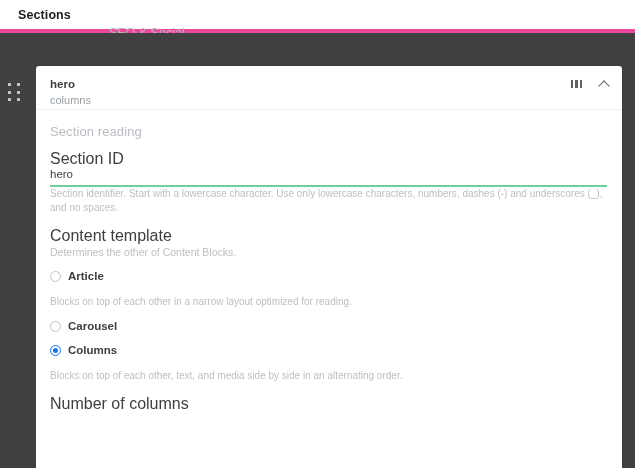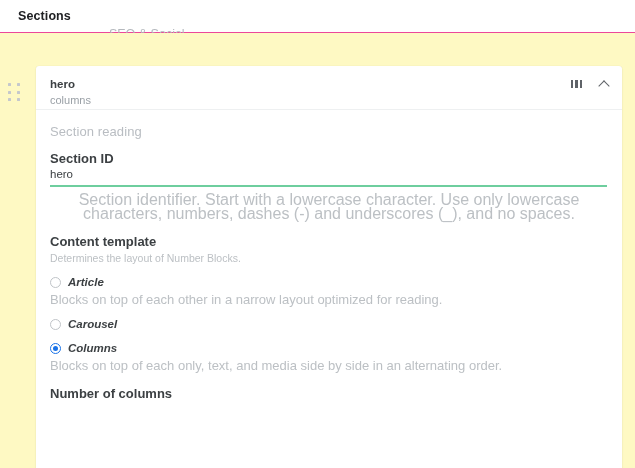--- a/index.html
+++ b/index.html
@@ -18,21 +18,21 @@
   }
 
   
   .tabbar {
     height: 33px;
     background: #ffffff;
     display: flex;
     align-items: center;
     padding: 0 0 0 8px;
     box-sizing: border-box;
-    border-bottom: 1px solid #ec4899;
+    border-bottom: 4px solid #ec4899;
   }
   .tab {
     font-size: 12.5px;
     padding: 0 10px;
     line-height: 32px;
     cursor: pointer;
     white-space: nowrap;
   }
   .tab.active {
     color: #202124;
@@ -43,21 +43,21 @@
     color: #b4b8bd;
     font-weight: 400;
     margin-left: 18px;
     margin-top: 36px;
   }
 
   
   .page {
     position: relative;
     height: 435px;
-    background: #fef9c3;
+    background: #404040;
   }
 
   
   .drag-handle {
     position: absolute;
     left: 8px;
     top: 50px;
     width: 14px;
     height: 20px;
     display: grid;
@@ -152,22 +152,22 @@
 
   .section-heading {
     font-size: 13px;
     color: #b9bdc2;
     font-weight: 400;
     margin: 0 0 12px 0;
     letter-spacing: .1px;
   }
 
   .field-label {
-    font-size: 13px;
-    font-weight: 700;
+    font-size: 16px;
+    font-weight: 400;
     color: #3c4043;
     line-height: 14px;
     margin-top: 13px;
   }
   .field-value {
     font-size: 11.5px;
     color: #3c4043;
     line-height: 15px;
     padding: 1px 0 3px 0;
     border: none;
@@ -176,43 +176,40 @@
     width: 560px;
     font-family: "Liberation Sans", sans-serif;
     display: block;
   }
   .green-underline {
     height: 1.5px;
     background: #6ece9e;
     width: 557px;
   }
   .helper {
-    font-size: 16px;
+    font-size: 10px;
     color: #bcc0c4;
     line-height: 14px;
-    margin-top: 6px;
-    text-align: center;
   }
 
   .block {
     margin-top: 14px;
   }
   .sublabel {
     font-size: 10.5px;
     color: #bcc0c4;
     line-height: 14px;
     margin-top: 2px;
   }
 
   
   .radio-row {
     display: flex;
     align-items: center;
     margin-top: 11px;
-    font-style: italic;
   }
   .radio {
     width: 11px;
     height: 11px;
     border-radius: 50%;
     border: 1.2px solid #c0c4c8;
     box-sizing: border-box;
     margin-right: 7px;
     flex: 0 0 auto;
     position: relative;
@@ -235,24 +232,24 @@
     background: #1a73e8;
   }
   .radio-label {
     font-size: 11.5px;
     font-weight: 700;
     color: #3c4043;
     line-height: 13px;
     cursor: pointer;
   }
   .radio-desc {
-    font-size: 13px;
+    font-size: 10px;
     color: #bcc0c4;
     line-height: 14px;
-    margin-top: 4px;
+    margin-top: 12px;
   }
 </style>
 </head>
 <body>
 
 <div class="tabbar">
   <div class="tab active">Sections</div>
   <div class="tab inactive">SEO &amp; Social</div>
 </div>
 
@@ -289,21 +286,21 @@
 
       <div>
         <div class="field-label">Section ID</div>
         <div class="field-value">hero</div>
         <div class="green-underline"></div>
         <div class="helper">Section identifier. Start with a lowercase character. Use only lowercase characters, numbers, dashes (-) and underscores (_), and no spaces.</div>
       </div>
 
       <div class="block">
         <div class="field-label">Content template</div>
-        <div class="sublabel">Determines the layout of Number Blocks.</div>
+        <div class="sublabel">Determines the other of Content Blocks.</div>
 
         <div>
           <div class="radio-row">
             <span class="radio"></span>
             <span class="radio-label">Article</span>
           </div>
           <div class="radio-desc">Blocks on top of each other in a narrow layout optimized for reading.</div>
         </div>
 
         <div>
@@ -314,21 +311,21 @@
         </div>
 
         <div>
           <div class="radio-row">
             <span class="radio checked"></span>
             <span class="radio-label">Columns</span>
           </div>
         </div>
 
         <div>
-          <div class="radio-desc">Blocks on top of each only, text, and media side by side in an alternating order.</div>
+          <div class="radio-desc">Blocks on top of each other, text, and media side by side in an alternating order.</div>
         </div>
       </div>
 
       <div class="block">
         <div class="field-label">Number of columns</div>
 
       </div>
 
     </div>
   </div>

